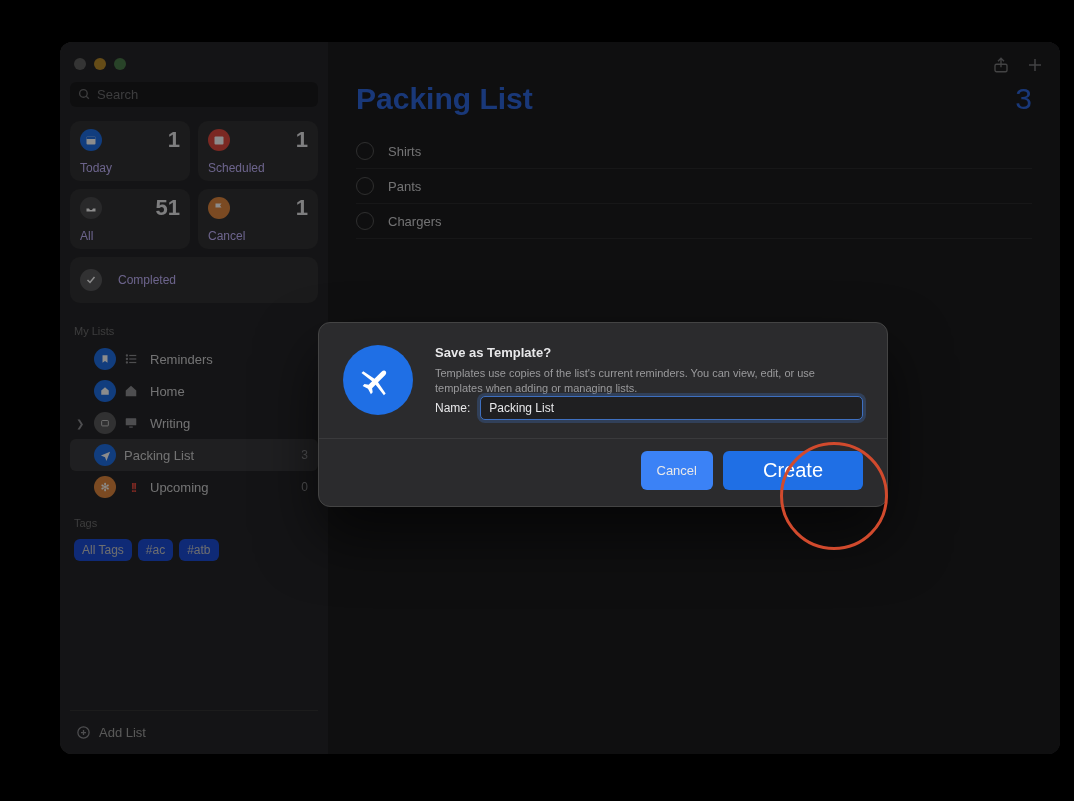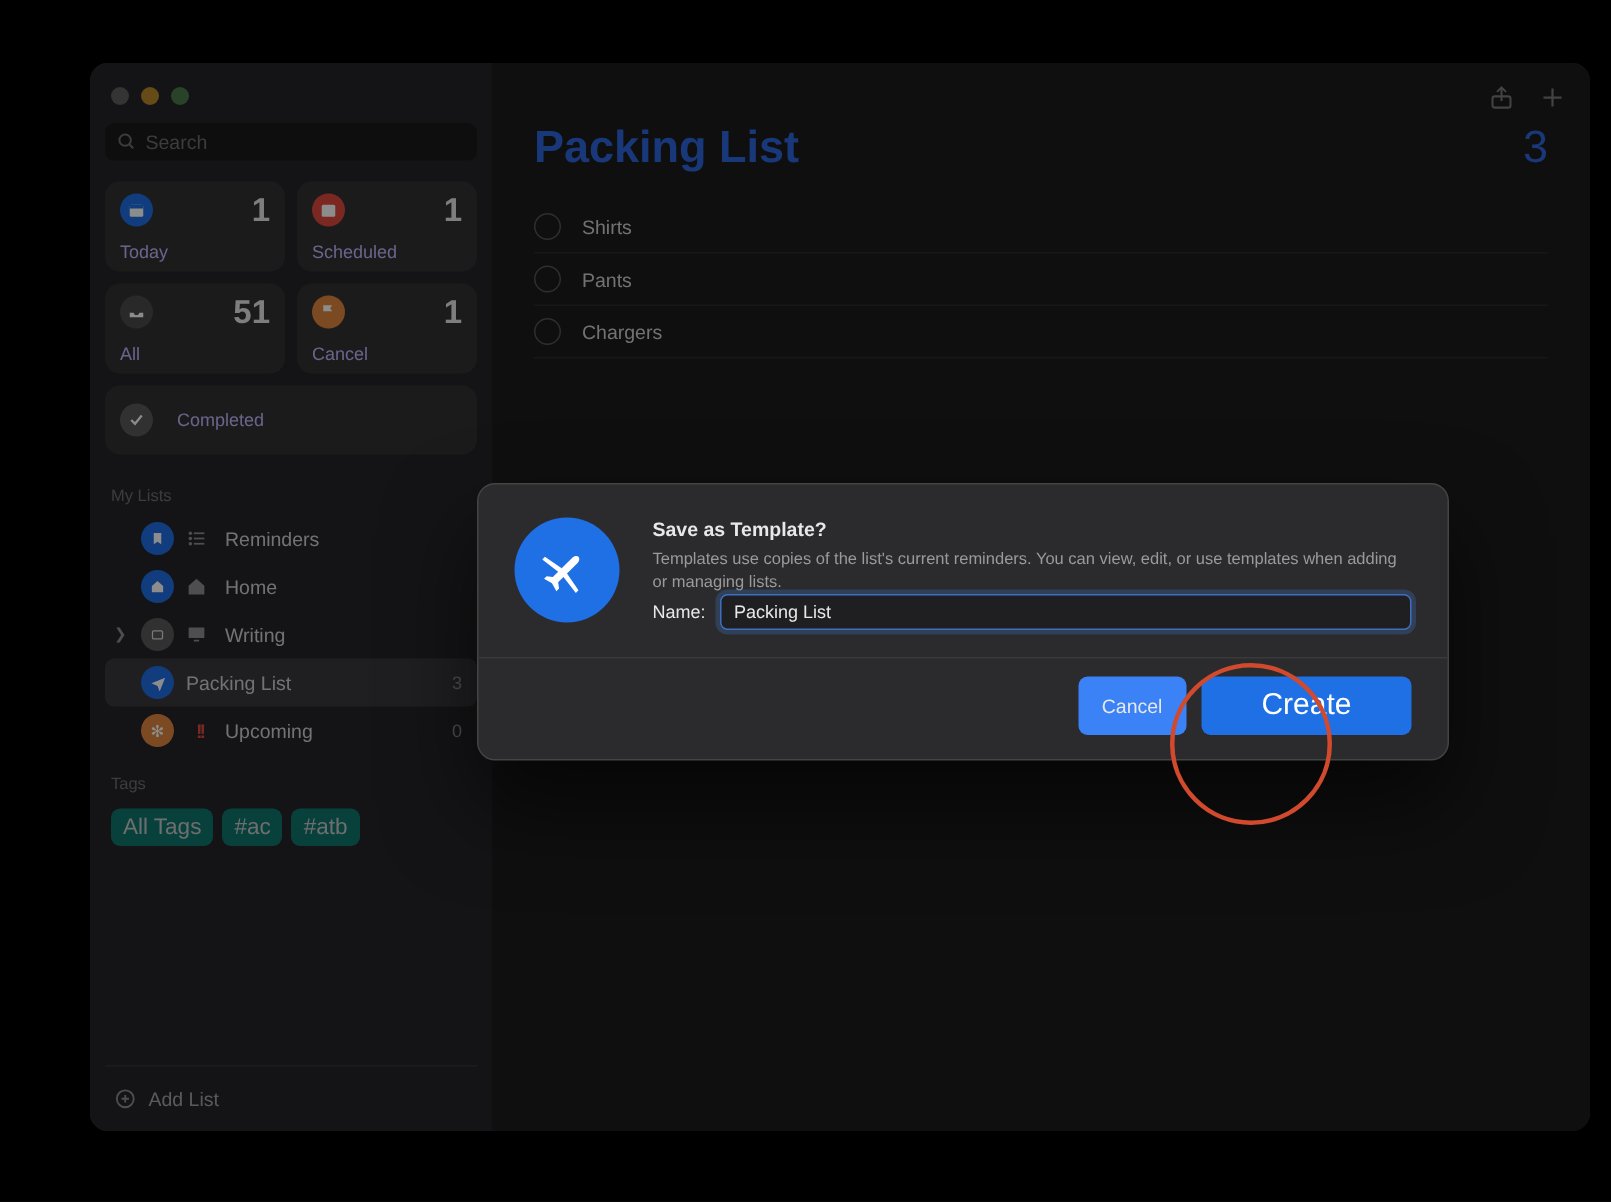--- a/index.html
+++ b/index.html
@@ -73,22 +73,22 @@
     width:22px; height:22px; border-radius:50%;
     display:flex; align-items:center; justify-content:center;
     font-size:11px; color:#fff; flex:none;
   }
   .list-row .glyph { width:18px; text-align:center; color:#8e8e93; }
   .list-row .cnt { margin-left:auto; color:#8e8e93; font-size:12px; padding-right:4px;}
   .list-row .chev { color:#8e8e93; font-size:10px; width:10px;}
 
   .tags-row { display:flex; gap:6px; padding:4px; }
   .tag-chip {
-    background:#0f766e; color:#c8c8ca;
-    font-size:15px; padding:4px 8px; border-radius:6px;
+    background:#1d4ed8; color:#c8c8ca;
+    font-size:12px; padding:4px 8px; border-radius:6px;
   }
 
   .add-list {
     margin-top:auto;
     display:flex; align-items:flex-end; gap:8px;
     padding:14px 6px;
     color:#a3a3a3; font-size:13px;
     border-top:1px solid #333;
   }
 
@@ -123,21 +123,21 @@
   
   .dim {
     position:absolute; inset:0;
     background:rgba(0,0,0,0.45);
   }
 
   
   .dialog {
     position:absolute;
     left:258px; top:280px;
-    width:648px;
+    width:570px;
     background:#2b2b2d;
     border:1px solid #444;
     border-radius:12px;
     box-shadow:0 30px 60px rgba(0,0,0,0.6);
     padding:22px 24px 16px 24px;
     color:#e8e8ea;
   }
   .dlg-top { display:flex; gap:22px; }
   .dlg-icon {
     width:70px; height:70px; border-radius:50%; flex:none;

